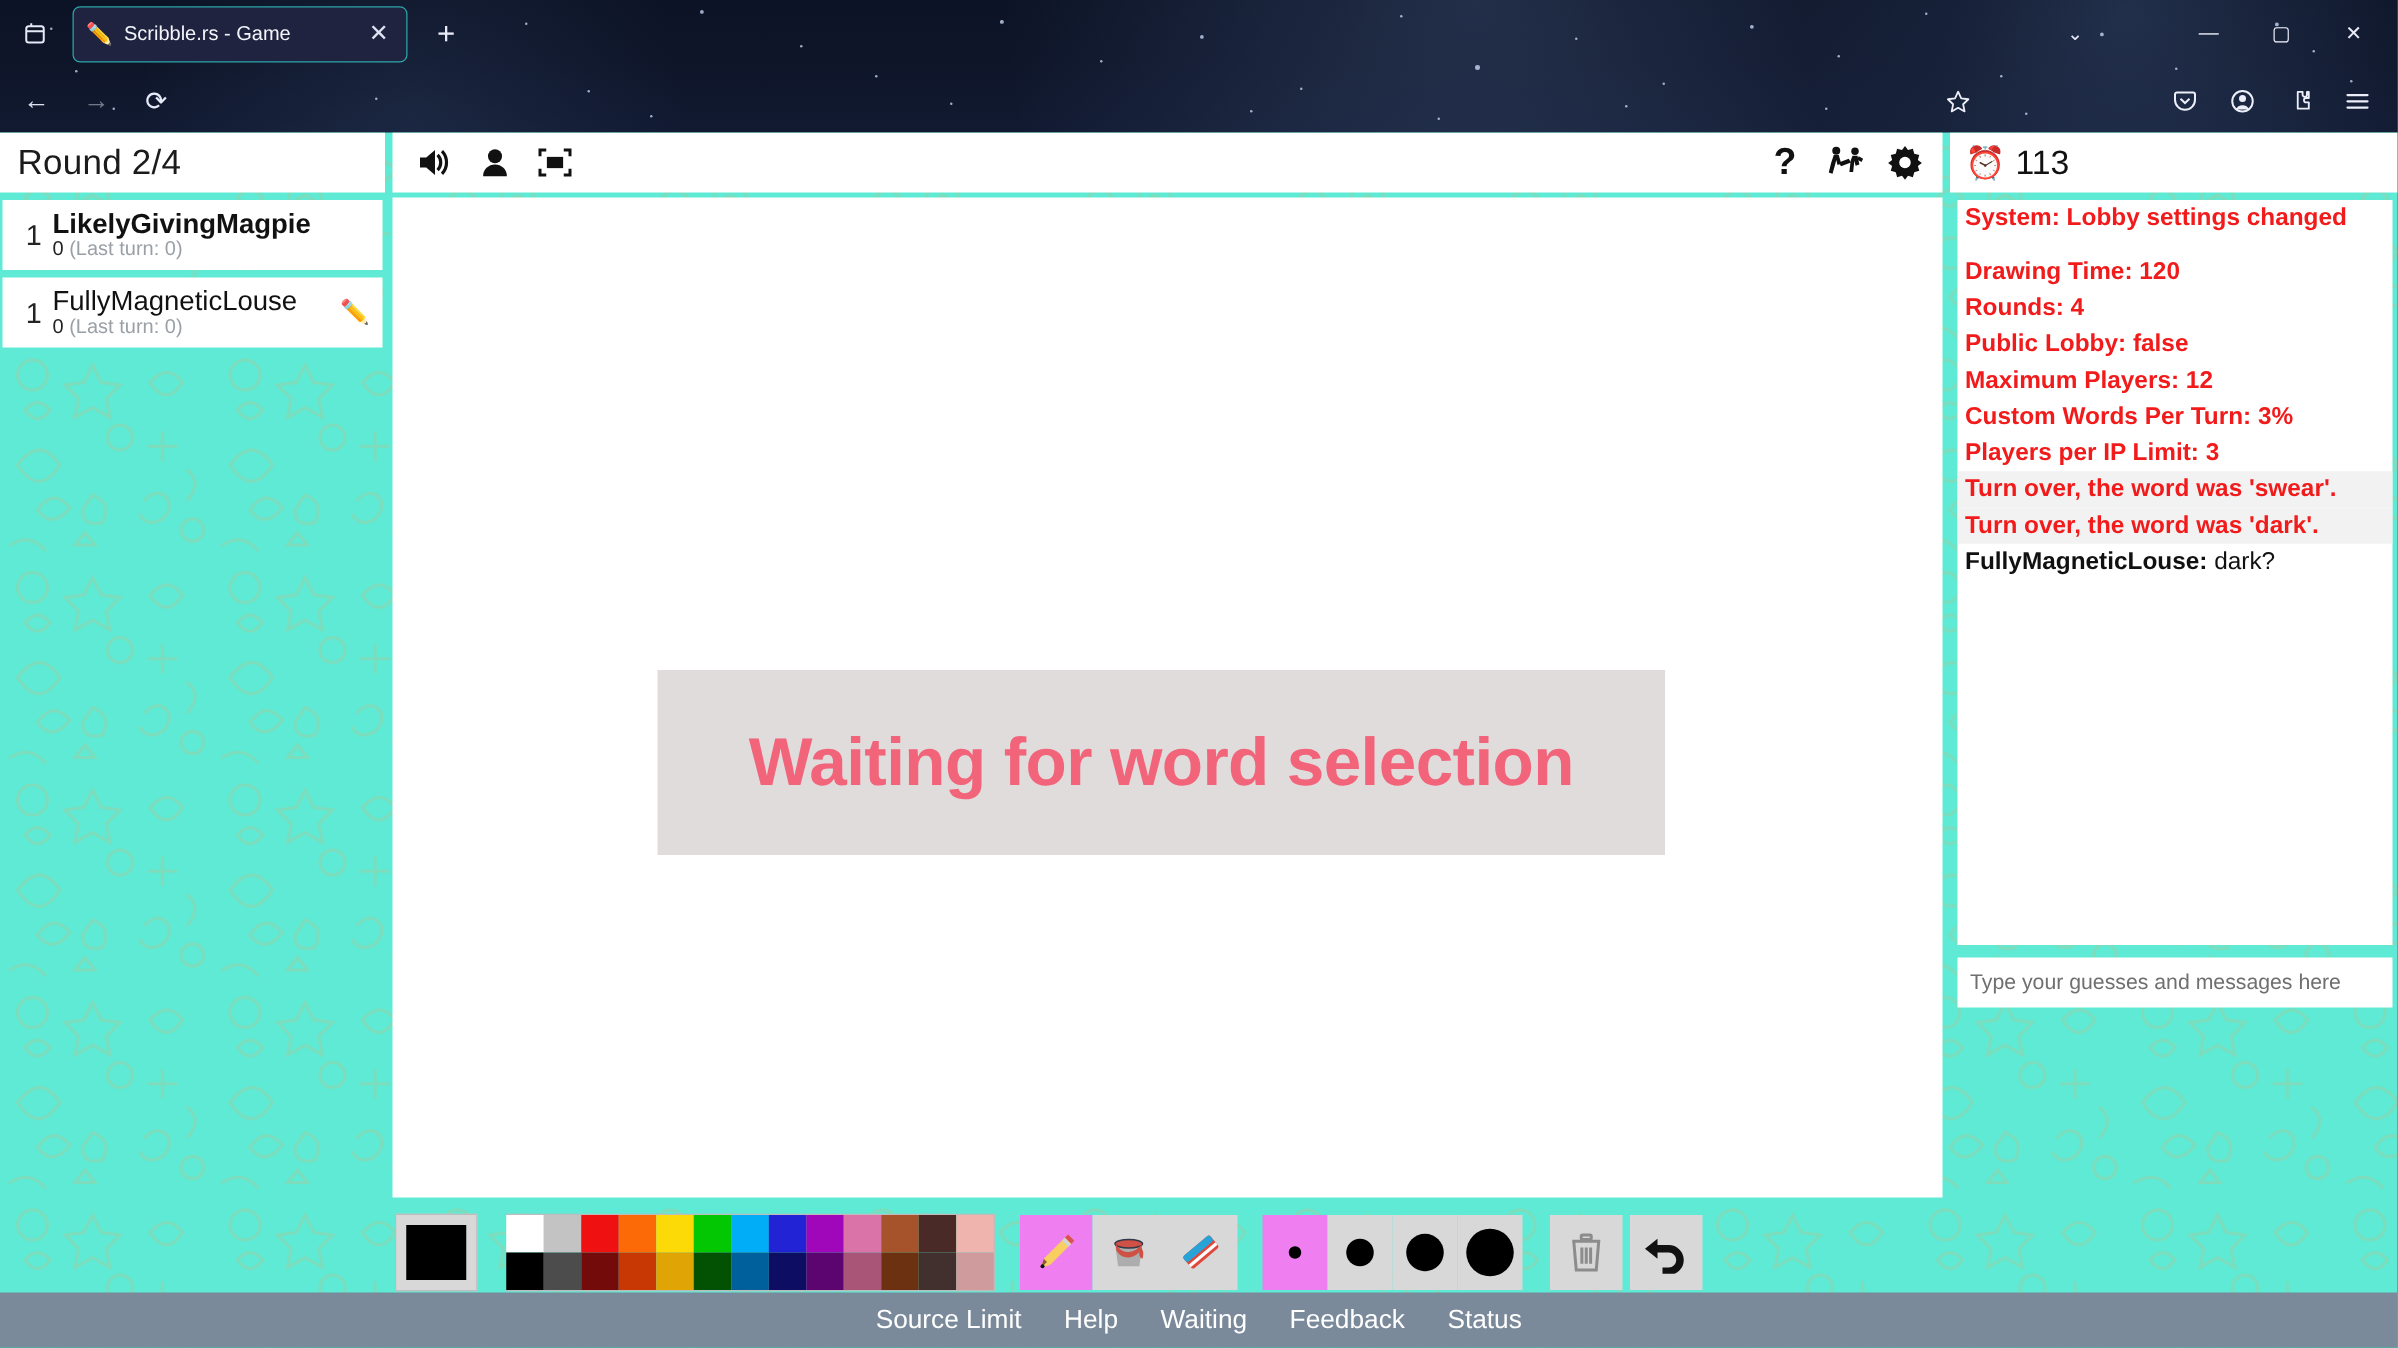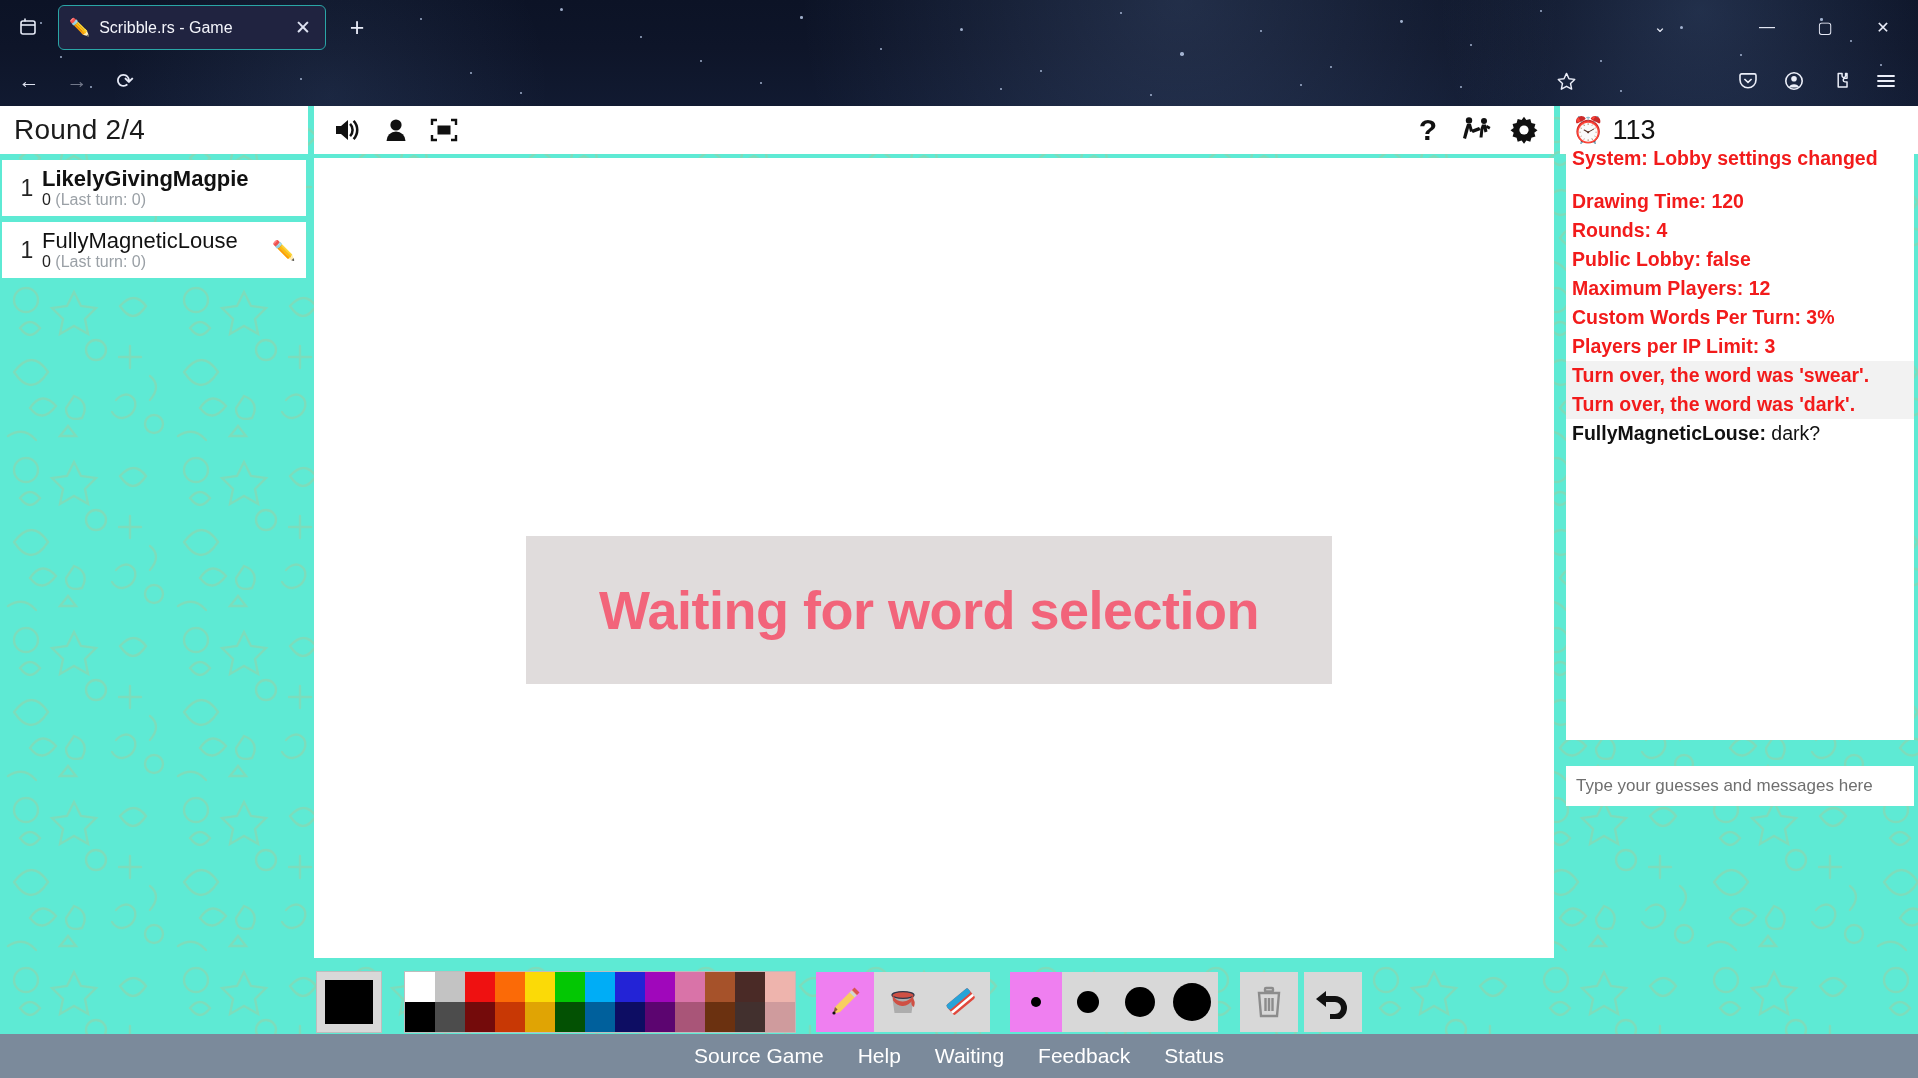--- a/index.html
+++ b/index.html
@@ -171,21 +171,21 @@
     position: absolute; left: 1560px; top: 0px; width: 358px; height: 972px;
   }
   #timer-box {
     position: absolute; left: 0px; top: 0px; width: 358px; height: 48px;
     background: #fff; display: flex; align-items: center; padding-left: 12px;
   }
   #timer-icon { font-size: 26px; margin-right: 8px; }
   #timer-value { font-size: 27px; color: #111; }
 
   #chat-log {
-    position: absolute; left: 6px; top: 38px; width: 348px; height: 596px;
+    position: absolute; left: 6px; top: 54px; width: 348px; height: 596px;
     background: #fff; overflow: hidden;
   }
   .chat-msg { padding: 2px 6px 2px 6px; font-size: 19.5px; line-height: 1.28; }
   .chat-msg.system { color: #f21b1b; font-weight: bold; }
   .chat-msg.user { color: #111; }
   .chat-msg.user b { font-weight: bold; }
   .chat-msg.alt { background: #f2f2f2; }
   .chat-spacer { height: 14px; }
 
   #chat-input {
@@ -546,19 +546,19 @@
         <div class="chat-msg system">Custom Words Per Turn: 3%</div>
         <div class="chat-msg system">Players per IP Limit: 3</div>
         <div class="chat-msg system alt">Turn over, the word was 'swear'.</div>
         <div class="chat-msg system alt">Turn over, the word was 'dark'.</div>
         <div class="chat-msg user"><b>FullyMagneticLouse:</b><span> dark?</span></div>
       </div>
     <input id="chat-input" type="text" placeholder="Type your guesses and messages here" style="">
   </div>
 
   <div id="footer">
-      <span class="footer-link">Source Game</span>
+      <span class="footer-link">Source Limit</span>
       <span class="footer-link">Help</span>
       <span class="footer-link">Waiting</span>
       <span class="footer-link">Feedback</span>
       <span class="footer-link">Status</span>
     </div>
 </div>
 
 </body></html>

